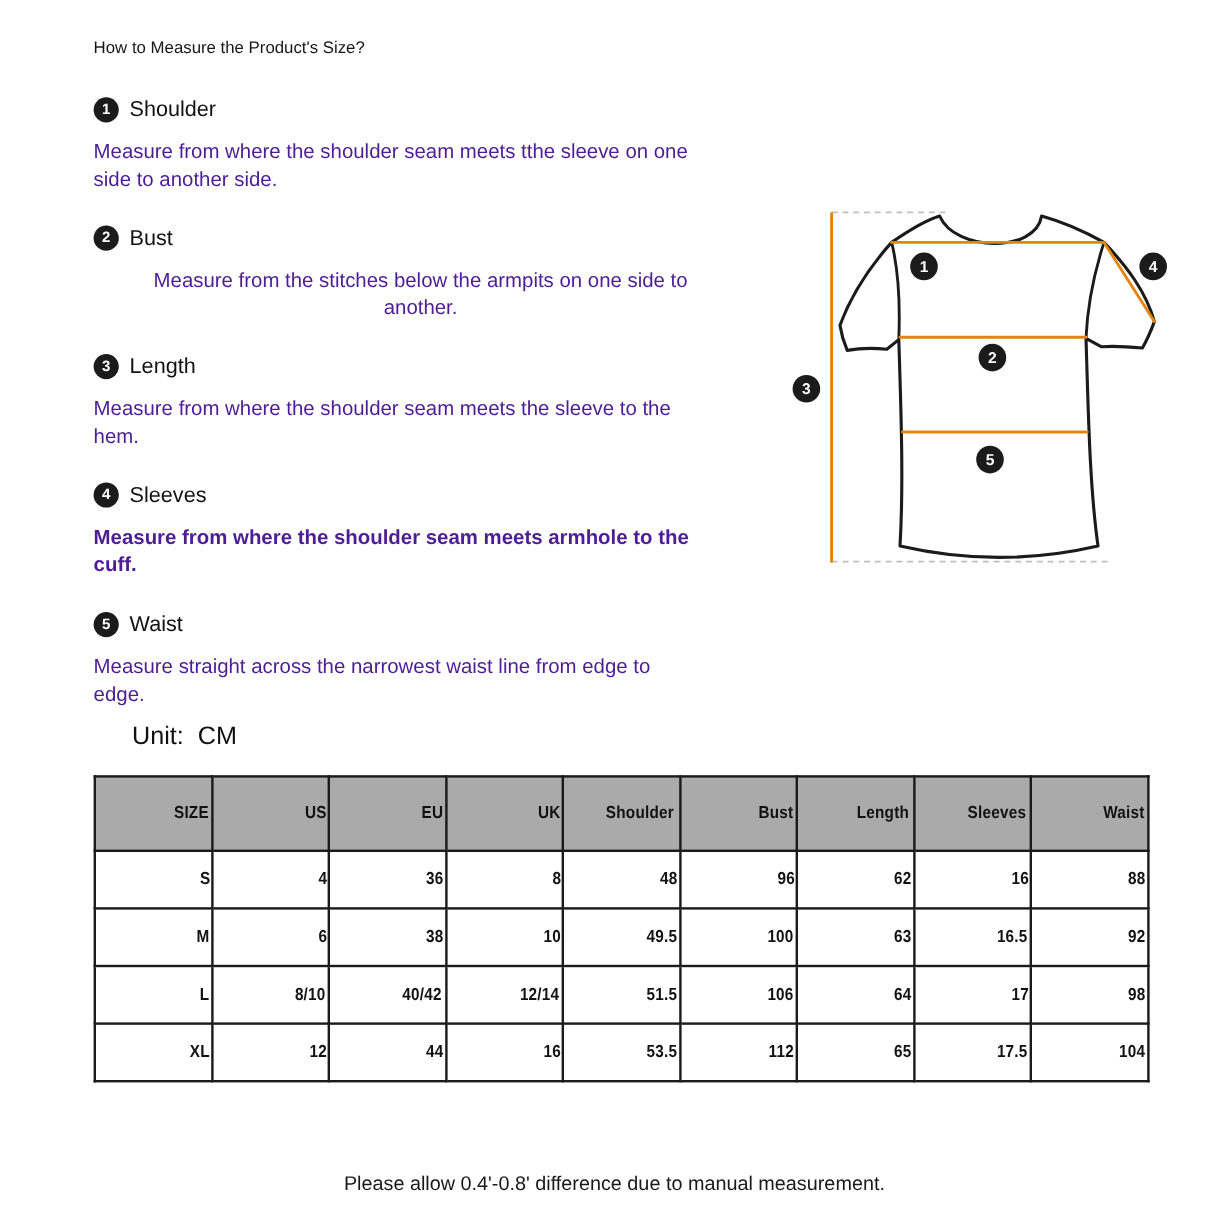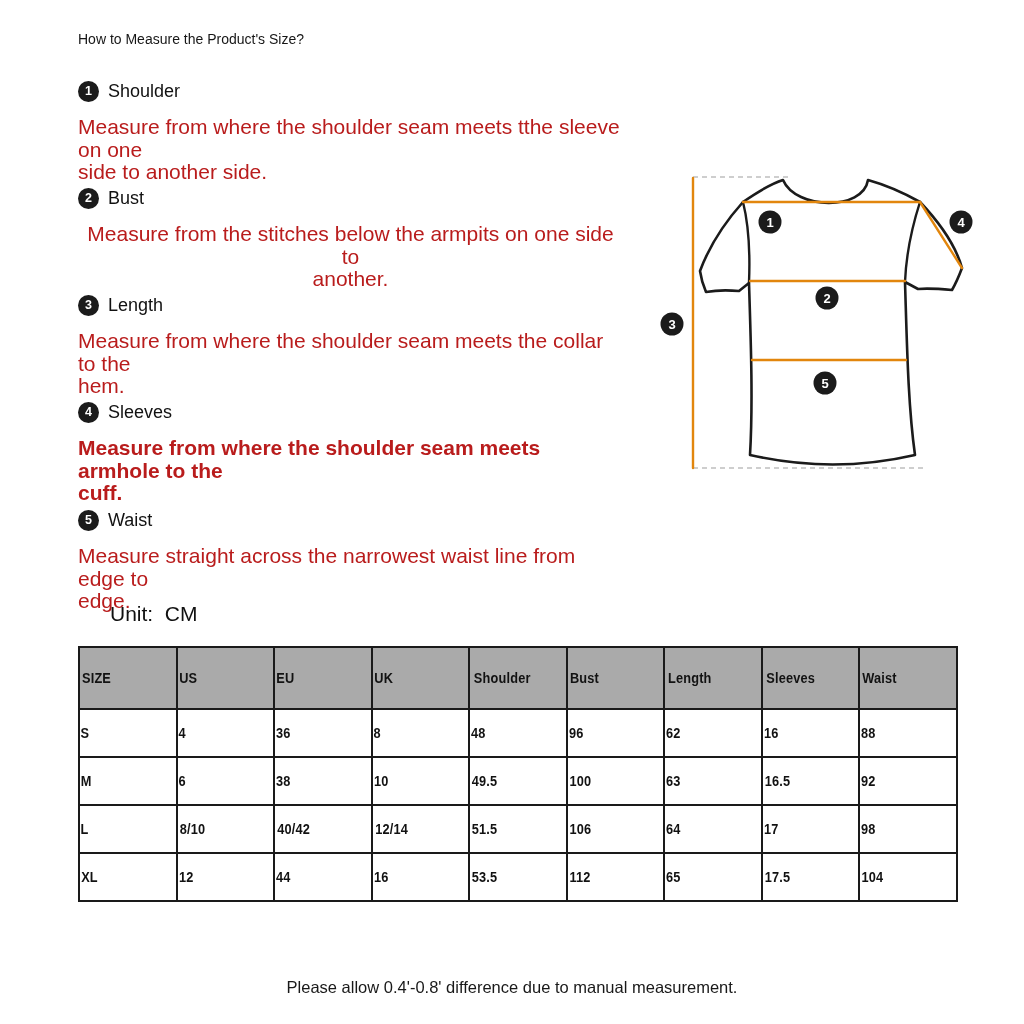--- a/index.html
+++ b/index.html
@@ -25,21 +25,21 @@
     width: 21px; height: 21px; border-radius: 50%;
     background: #1b1b1b; color: #ffffff;
     display: flex; align-items: center; justify-content: center;
     font-size: 12.5px; font-weight: 700; flex: 0 0 auto;
   }
   .section-label { font-size: 18px; font-weight: 400; color: #111; }
 
   .section-desc {
     position: absolute; left: 78px;
     width: 545px;
-    font-size: 21px; line-height: 22.5px; color: #b91c1c;
+    font-size: 17px; line-height: 22.5px; color: #4c1d95;
     white-space: pre-line;
   }
 
   .head-1 { top: 80px; }  .desc-1 { top: 116px; }
   .head-2 { top: 187px; } .desc-2 { top: 223px; text-align: center; }
   .head-3 { top: 294px; } .desc-3 { top: 330px; }
   .head-4 { top: 401px; } .desc-4 { top: 437px; font-weight: bold; }
   .head-5 { top: 509px; } .desc-5 { top: 545px; }
 
   .unit-label {
@@ -55,21 +55,21 @@
   }
 
   .size-table {
     position: absolute; left: 78px; top: 646px;
     width: 880px;
     border-collapse: collapse;
     table-layout: fixed;
   }
   .size-table th, .size-table td {
     border: 2px solid #1a1a1a;
-    text-align: left; vertical-align: middle;
+    text-align: right; vertical-align: middle;
     padding: 0;
   }
   .size-table th {
     background: #aaaaaa;
     height: 62px;
     font-size: 14.5px; font-weight: 700; color: #121212;
   }
   .size-table td {
     background: #ffffff;
     height: 48px;
@@ -109,21 +109,21 @@
   <span class="num-badge">2</span>
   <span class="section-label">Bust</span>
 </div>
 <div class="section-desc desc-2">Measure from the stitches below the armpits on one side to
 another.</div>
 
 <div class="section-head head-3">
   <span class="num-badge">3</span>
   <span class="section-label">Length</span>
 </div>
-<div class="section-desc desc-3">Measure from where the shoulder seam meets the collar to the
+<div class="section-desc desc-3">Measure from where the shoulder seam meets the sleeve to the
 hem.</div>
 
 <div class="section-head head-4">
   <span class="num-badge">4</span>
   <span class="section-label">Sleeves</span>
 </div>
 <div class="section-desc desc-4">Measure from where the shoulder seam meets armhole to the
 cuff.</div>
 
 <div class="section-head head-5">

